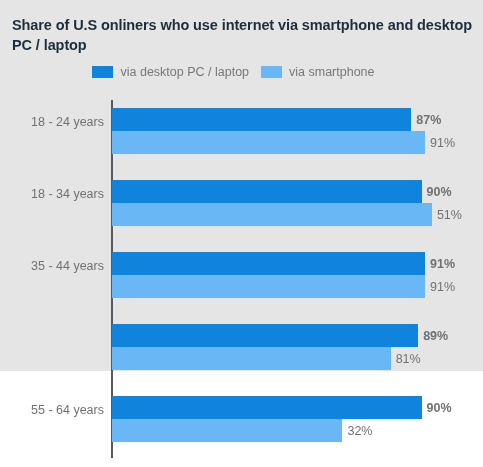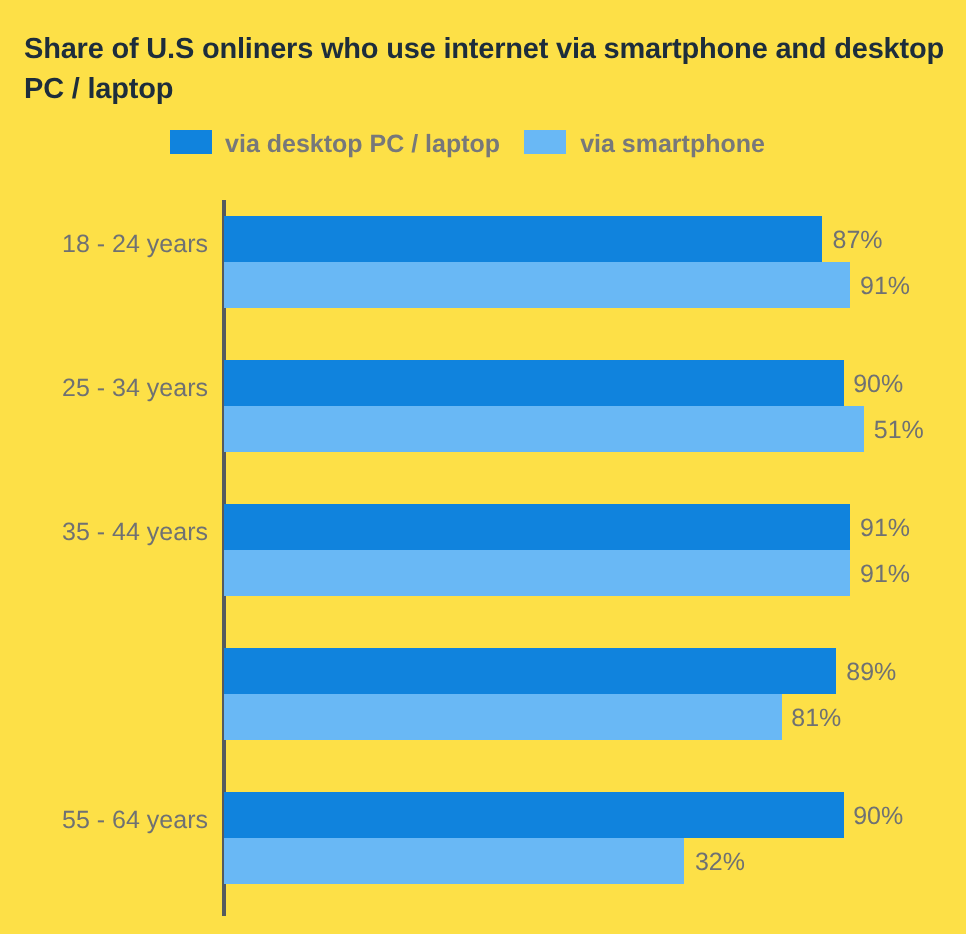--- a/index.html
+++ b/index.html
@@ -9,22 +9,22 @@
   body {
     width: 483px;
     height: 467px;
     background: #ffffff;
     font-family: "Liberation Sans", sans-serif;
     overflow: hidden;
   }
   #chart-root {
     position: relative;
     width: 483px;
-    height: 467px;
-    background: #fde047;
+    height: 371px;
+    background: #e5e5e5;
   }
   
   #chart-title {
     position: absolute;
     left: 12px;
     top: 15px;
     width: 462px;
     font-size: 14.5px;
     font-weight: bold;
     color: #1d2d3c;
@@ -36,22 +36,22 @@
     position: absolute;
     left: 0;
     top: 65px;
     width: 483px;
     display: flex;
     justify-content: center;
     align-items: center;
   }
   .legend-item {
     display: flex;
+    align-items: center;
     margin: 0 12px 0 0;
-    font-weight: bold;
   }
   .legend-item:last-child { margin-right: 16px; }
   .legend-swatch {
     width: 21px;
     height: 12px;
     margin-right: 7px;
     flex: 0 0 auto;
   }
   .legend-label {
     font-size: 12.5px;
@@ -90,21 +90,21 @@
     color: #6f7173;
     white-space: nowrap;
   }
   .bar-row {
     position: absolute;
     left: 112px;
     height: 23px;
     display: flex;
     align-items: center;
   }
-  .bar-row.r1 { top: 15px; }
+  .bar-row.r1 { top: 15px; font-weight: bold; }
   .bar-row.r2 { top: 38px; }
   .bar {
     height: 23px;
     flex: 0 0 auto;
   }
   .bar-value {
     font-size: 12.5px;
     color: #6f7173;
     margin-left: 5px;
     white-space: nowrap;
@@ -136,21 +136,21 @@
           <div class="bar-row r1">
             <div class="bar" style="background: rgb(16, 131, 221); width: 299.28px;"></div>
             <span class="bar-value">87%</span>
           </div>
           <div class="bar-row r2">
             <div class="bar" style="background: rgb(105, 184, 245); width: 313.04px;"></div>
             <span class="bar-value">91%</span>
           </div>
         </div>
         <div class="group" style="top: 72px;">
-          <div class="cat-label">25 - 34 years</div>
+          <div class="cat-label">18 - 34 years</div>
           <div class="bar-row r1">
             <div class="bar" style="background: rgb(16, 131, 221); width: 309.6px;"></div>
             <span class="bar-value">90%</span>
           </div>
           <div class="bar-row r2">
             <div class="bar" style="background: rgb(105, 184, 245); width: 319.92px;"></div>
             <span class="bar-value">51%</span>
           </div>
         </div>
         <div class="group" style="top: 144px;">

